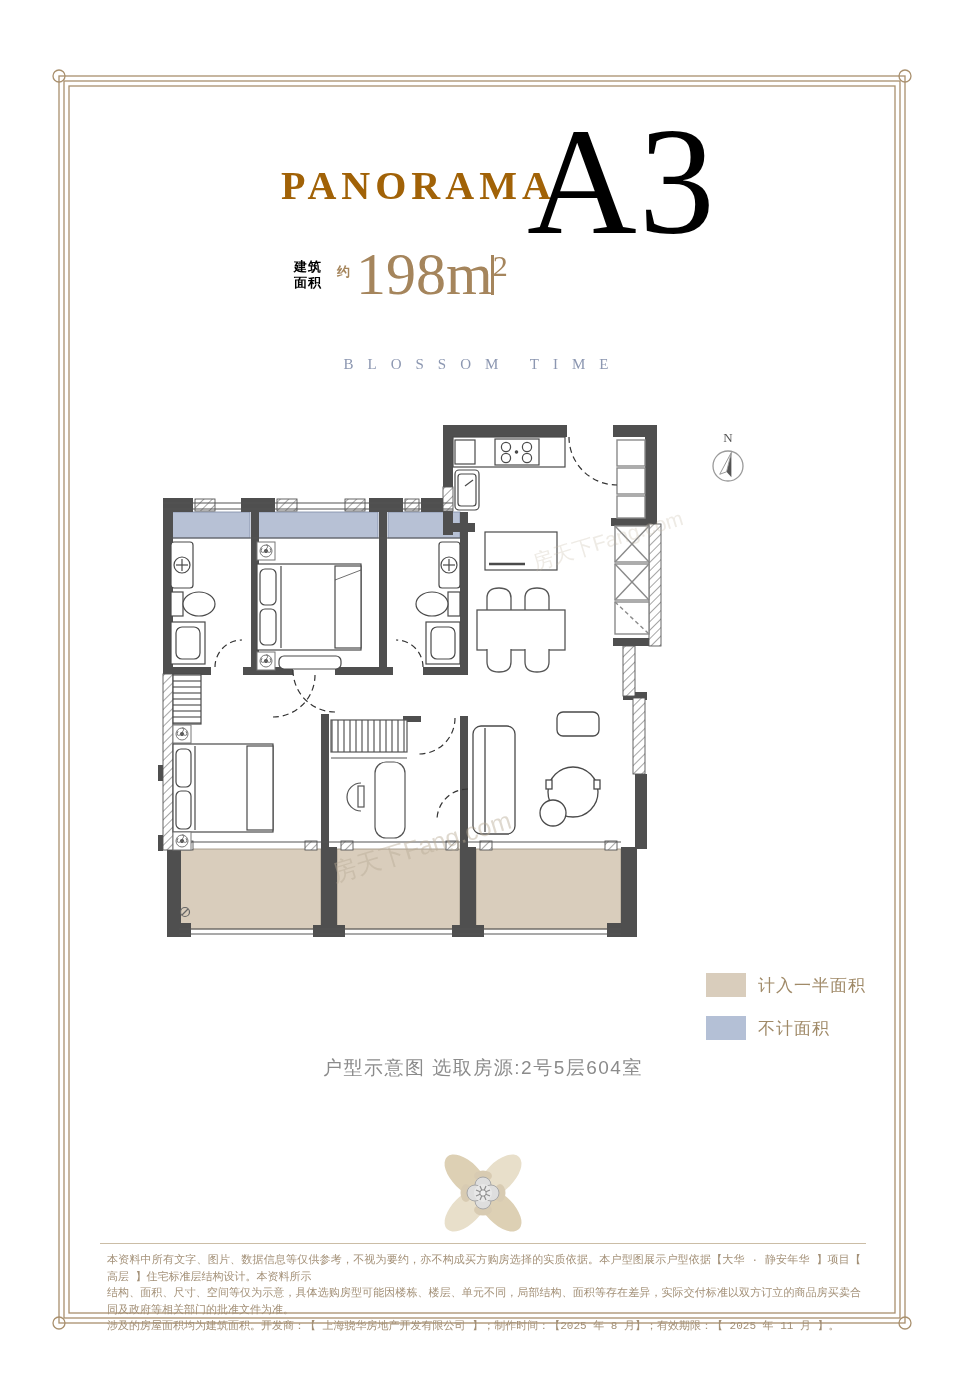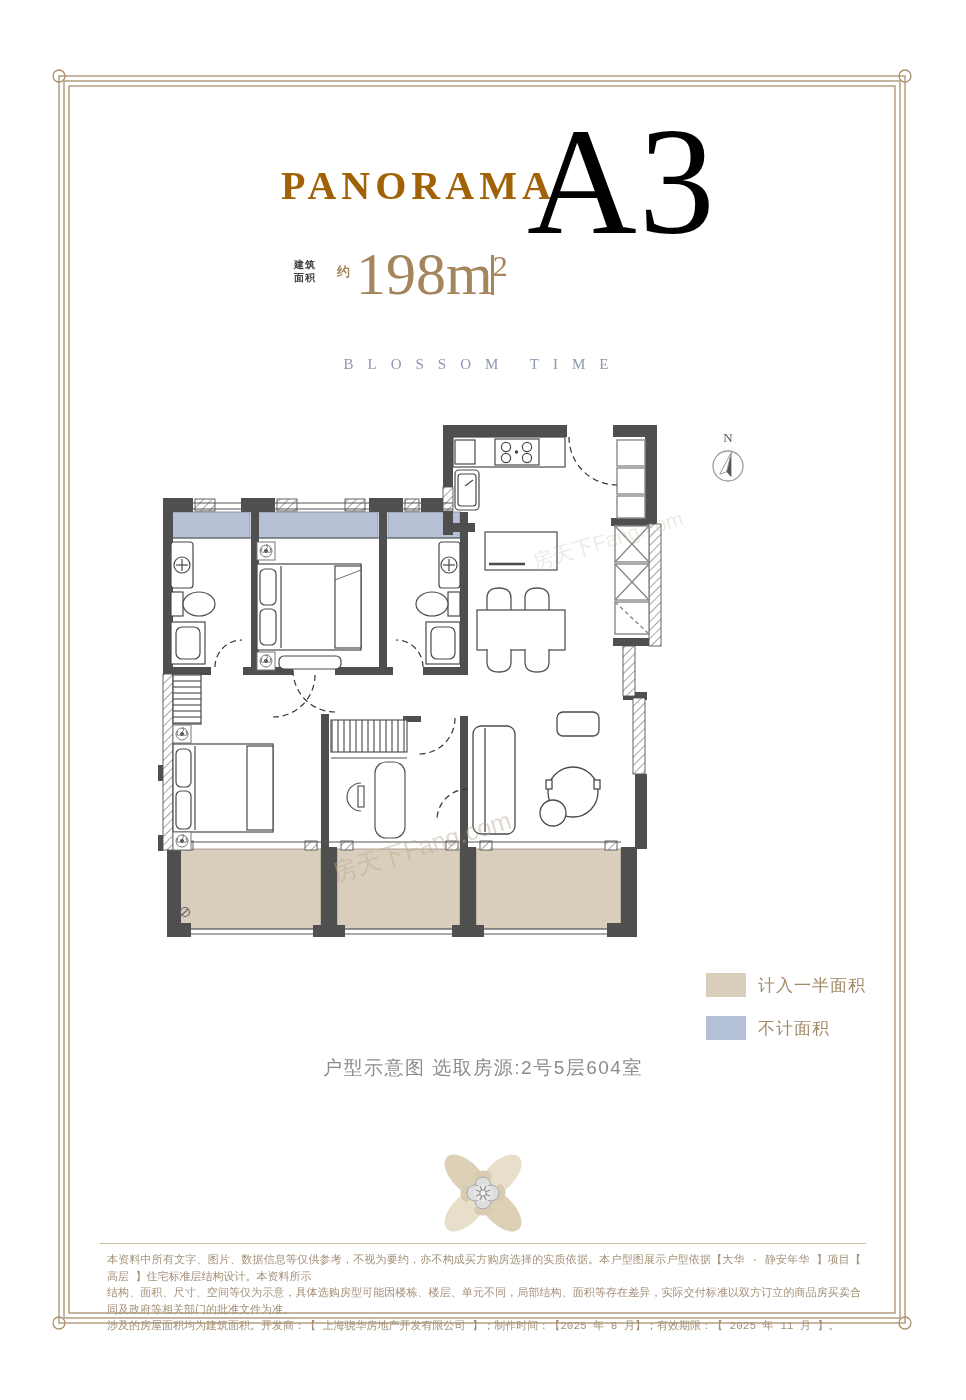--- a/index.html
+++ b/index.html
@@ -2,21 +2,21 @@
 <html><head>
 <meta charset="utf-8">
 <style>
   html,body{margin:0;padding:0;background:#fff;}
   .page{position:relative;width:966px;height:1400px;background:#ffffff;overflow:hidden;
         font-family:"Liberation Serif","DejaVu Serif",serif;}
   .abs{position:absolute;}
   
   .brand{color:#a16207;font-weight:700;font-size:40px;letter-spacing:5px;line-height:1;}
   .unit{color:#000000;font-weight:400;font-size:152px;line-height:1;letter-spacing:2px;}
-  .area-prefix{color:#404040;font-size:10px;line-height:1.25;font-weight:700;letter-spacing:1px;}
+  .area-prefix{color:#000000;font-size:13px;line-height:1.25;font-weight:700;letter-spacing:1px;}
   .area-approx{color:#a5855c;font-size:13px;font-weight:700;}
   .area-value{color:#a5855c;font-size:60px;line-height:1;font-weight:400;}
   .area-value sup{font-size:30px;vertical-align:18px;letter-spacing:0;}
   .area-divider{width:3px;height:40px;background:#a5855c;}
   .area-rooms{color:#a5855c;font-size:40px;line-height:1;letter-spacing:3px;}
   .subtitle{width:100%;text-align:center;color:#8c97b1;font-size:15px;letter-spacing:14px;font-weight:400;}
   
   .legend-row{display:flex;align-items:center;gap:12px;margin-top:32px;}
   .legend-swatch{width:40px;height:24px;}
   .legend-swatch.tan{background:#d9cdbc;}

